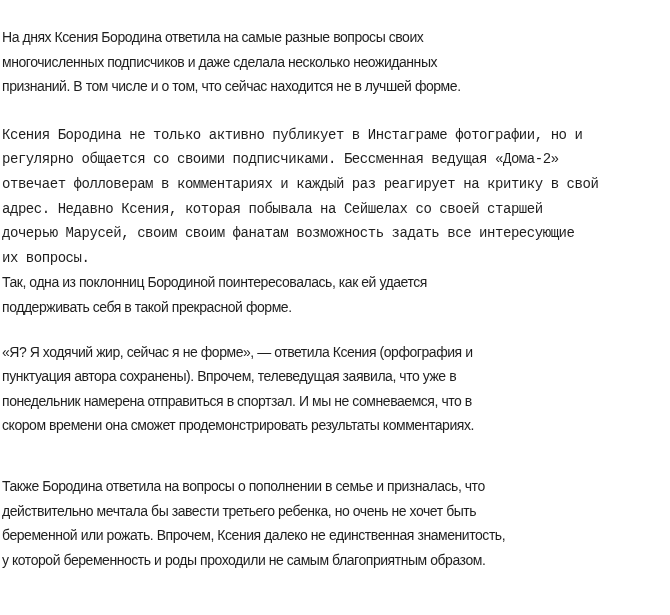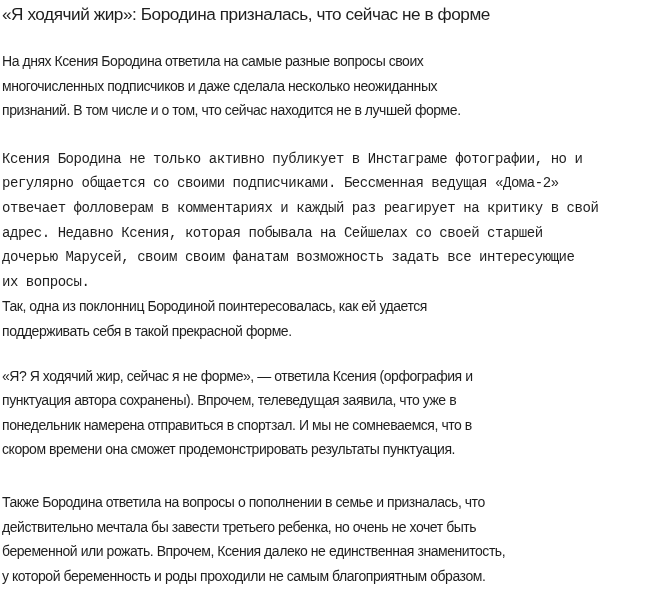--- a/index.html
+++ b/index.html
@@ -38,27 +38,26 @@
       color: #1e1e1e;
     }
     .line {
       display: block;
       white-space: nowrap;
     }
     .p1 { margin-top: 23px; }
     .p2 { margin-top: 24px; font-family: Liberation Mono, monospace; }
     .p3 { }
     .p4 { margin-top: 20px; }
-    .p5 { margin-top: 28px; }
+    .p5 { margin-top: 36px; }
   </style>
 </head>
 <body>
 
 <div class="article">
-  <h1 class="title">«Я ходячий жир»: Бородина призналась, что сейчас не в форме</h1>
 
   <p class="para p1">
     <span class="line">На днях Ксения Бородина ответила на самые разные вопросы своих</span>
     <span class="line">многочисленных подписчиков и даже сделала несколько неожиданных</span>
     <span class="line">признаний. В том числе и о том, что сейчас находится не в лучшей форме.</span>
   </p>
 
   <p class="para p2">
     <span class="line">Ксения Бородина не только активно публикует в Инстаграме фотографии, но и</span>
     <span class="line">регулярно общается со своими подписчиками. Бессменная ведущая «Дома-2»</span>
@@ -70,21 +69,21 @@
 
   <p class="para p3">
     <span class="line">Так, одна из поклонниц Бородиной поинтересовалась, как ей удается</span>
     <span class="line">поддерживать себя в такой прекрасной форме.</span>
   </p>
 
   <p class="para p4">
     <span class="line">«Я? Я ходячий жир, сейчас я не форме», — ответила Ксения (орфография и</span>
     <span class="line">пунктуация автора сохранены). Впрочем, телеведущая заявила, что уже в</span>
     <span class="line">понедельник намерена отправиться в спортзал. И мы не сомневаемся, что в</span>
-    <span class="line">скором времени она сможет продемонстрировать результаты пунктуация.</span>
+    <span class="line">скором времени она сможет продемонстрировать результаты комментариях.</span>
   </p>
 
   <p class="para p5">
     <span class="line">Также Бородина ответила на вопросы о пополнении в семье и призналась, что</span>
     <span class="line">действительно мечтала бы завести третьего ребенка, но очень не хочет быть</span>
     <span class="line">беременной или рожать. Впрочем, Ксения далеко не единственная знаменитость,</span>
     <span class="line">у которой беременность и роды проходили не самым благоприятным образом.</span>
   </p>
 </div>
 

